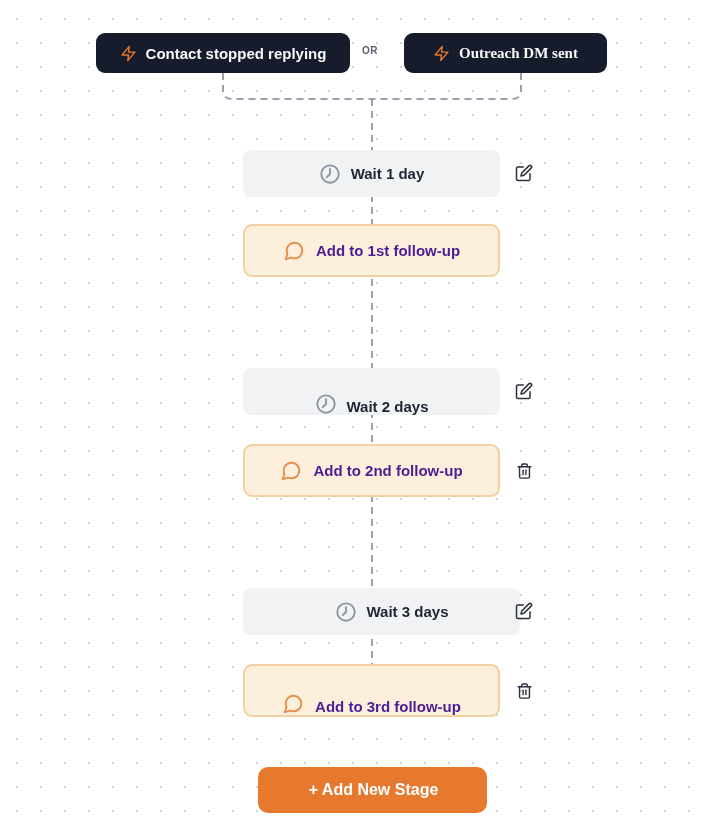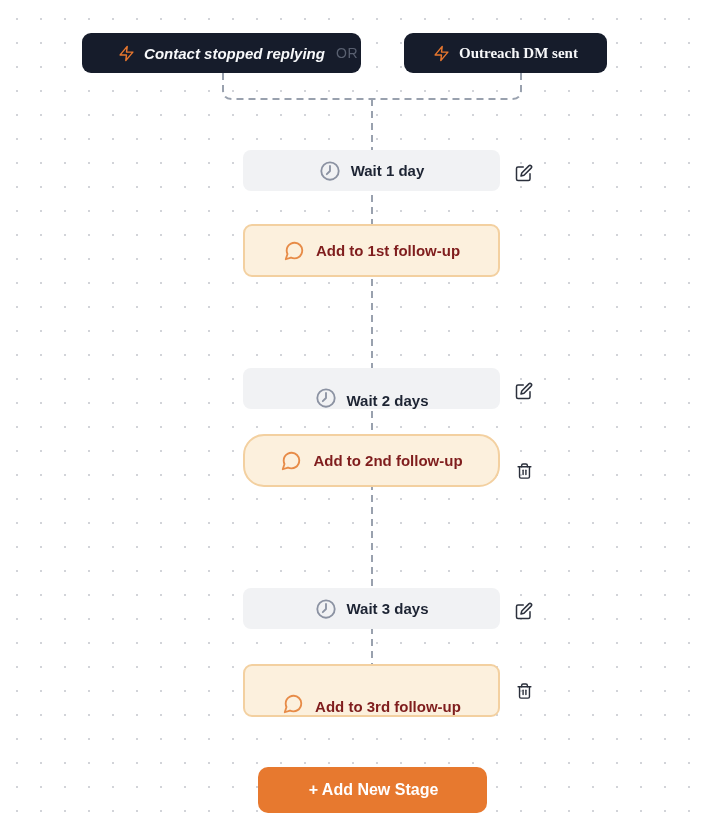--- a/index.html
+++ b/index.html
@@ -10,39 +10,39 @@
     background-size:24px 24px;background-position:5px 7px;
     font-family:"Liberation Sans",sans-serif;
   }
   .connectors{position:absolute;left:0;top:0;pointer-events:none;}
   .trigger{
     position:absolute;top:33px;height:40px;background:#161c2b;border:none;
     border-radius:9px;display:flex;align-items:center;justify-content:center;gap:9px;
     color:#f7f8fa;font-weight:700;font-size:15px;cursor:pointer;
     font-family:inherit;padding:0;
   }
-  .trigger-1{left:82px;width:279px;font-style:italic;}
+  .trigger-1{left:96px;width:254px;}
   .trigger-2{left:404px;width:203px;font-family:Liberation Serif, serif;}
   .or-label{
-    position:absolute;left:336px;top:45px;width:68px;
-    font-size:14px;font-weight:400;color:#596070;letter-spacing:.5px;
+    position:absolute;left:336px;top:45px;width:68px;text-align:center;
+    font-size:10px;font-weight:700;color:#596070;letter-spacing:.5px;
   }
   .wait-card{
-    position:absolute;left:243px;width:257px;height:41px;background:#f1f2f4;
+    position:absolute;left:243px;width:257px;height:47px;background:#f1f2f4;
     border-radius:8px;display:flex;align-items:center;justify-content:center;gap:10px;
     font-size:15px;font-weight:600;color:#1d2433;cursor:pointer;
   }
-  .wait-1{top:150px;} .wait-2{top:368px;align-items:flex-end;} .wait-3{top:588px;}
+  .wait-1{top:150px;} .wait-2{top:368px;align-items:flex-end;} .wait-3{top:588px;padding-left:20px;}
   .action-card{
     position:absolute;left:243px;width:257px;height:53px;background:#fcf0dd;
     border:2px solid #f3d0a0;border-radius:9px;box-sizing:border-box;
     display:flex;align-items:center;justify-content:center;gap:11px;
-    font-size:15px;font-weight:700;color:#7f1d1d;cursor:pointer;
+    font-size:15px;font-weight:700;color:#4c1d95;cursor:pointer;
   }
-  .action-1{top:224px;} .action-2{top:434px;border-radius:21px;} .action-3{top:664px;align-items:flex-end;}
+  .action-1{top:224px;} .action-2{top:444px;} .action-3{top:664px;align-items:flex-end;}
   .icon-btn{
     position:absolute;background:none;border:none;padding:0;margin:0;
     cursor:pointer;line-height:0;left:515px;
   }
   .edit-1{top:164px;} .edit-2{top:382px;} .edit-3{top:602px;}
   .trash-2{top:462px;left:516px;} .trash-3{top:682px;left:516px;}
   .add-stage{
     position:absolute;left:258px;top:767px;width:229px;height:46px;background:#e7792f;
     border:none;border-radius:10px;color:#ffffff;font-size:16px;font-weight:700;
     cursor:pointer;font-family:inherit;padding-left:8px;

